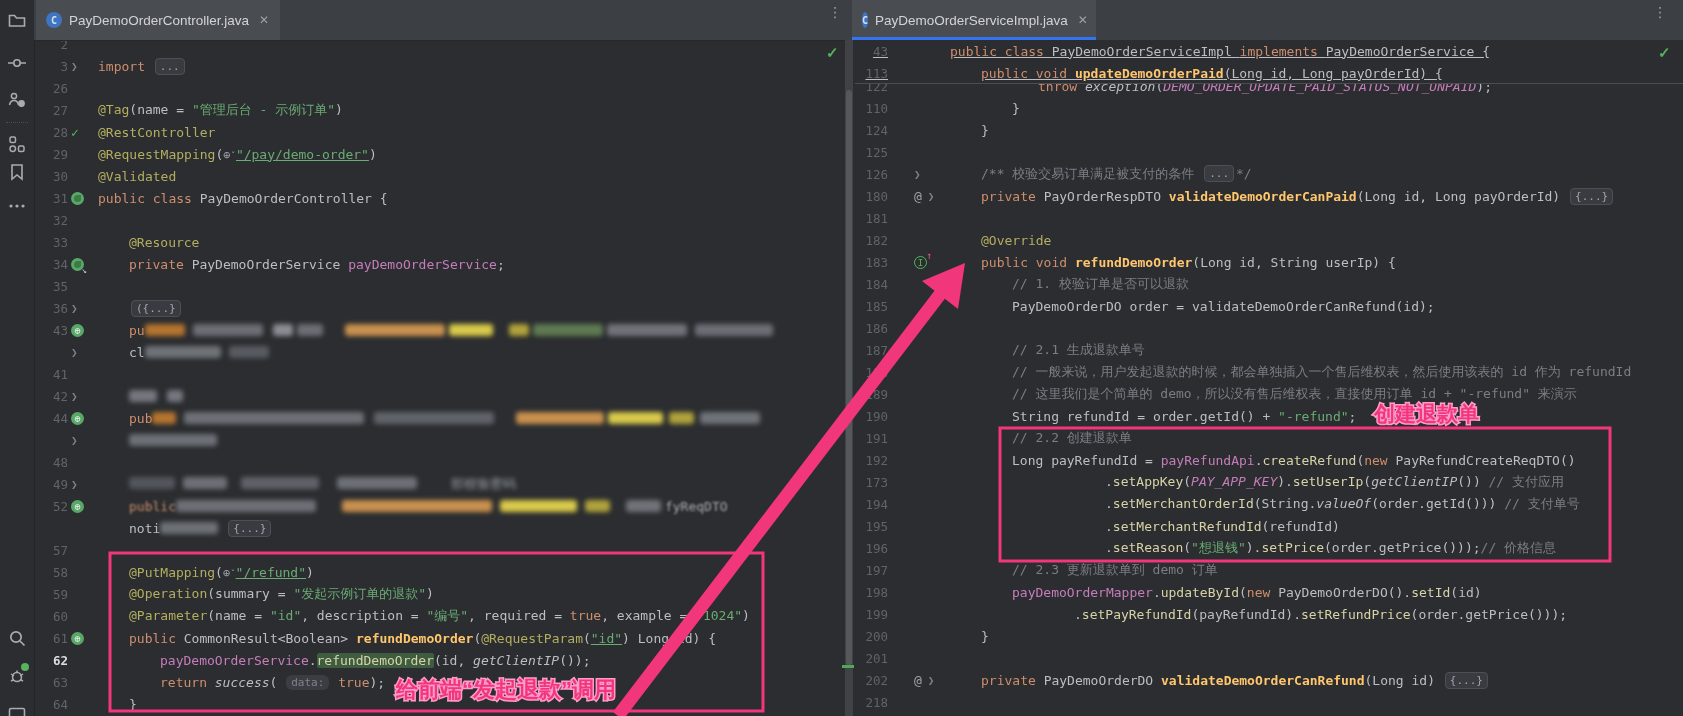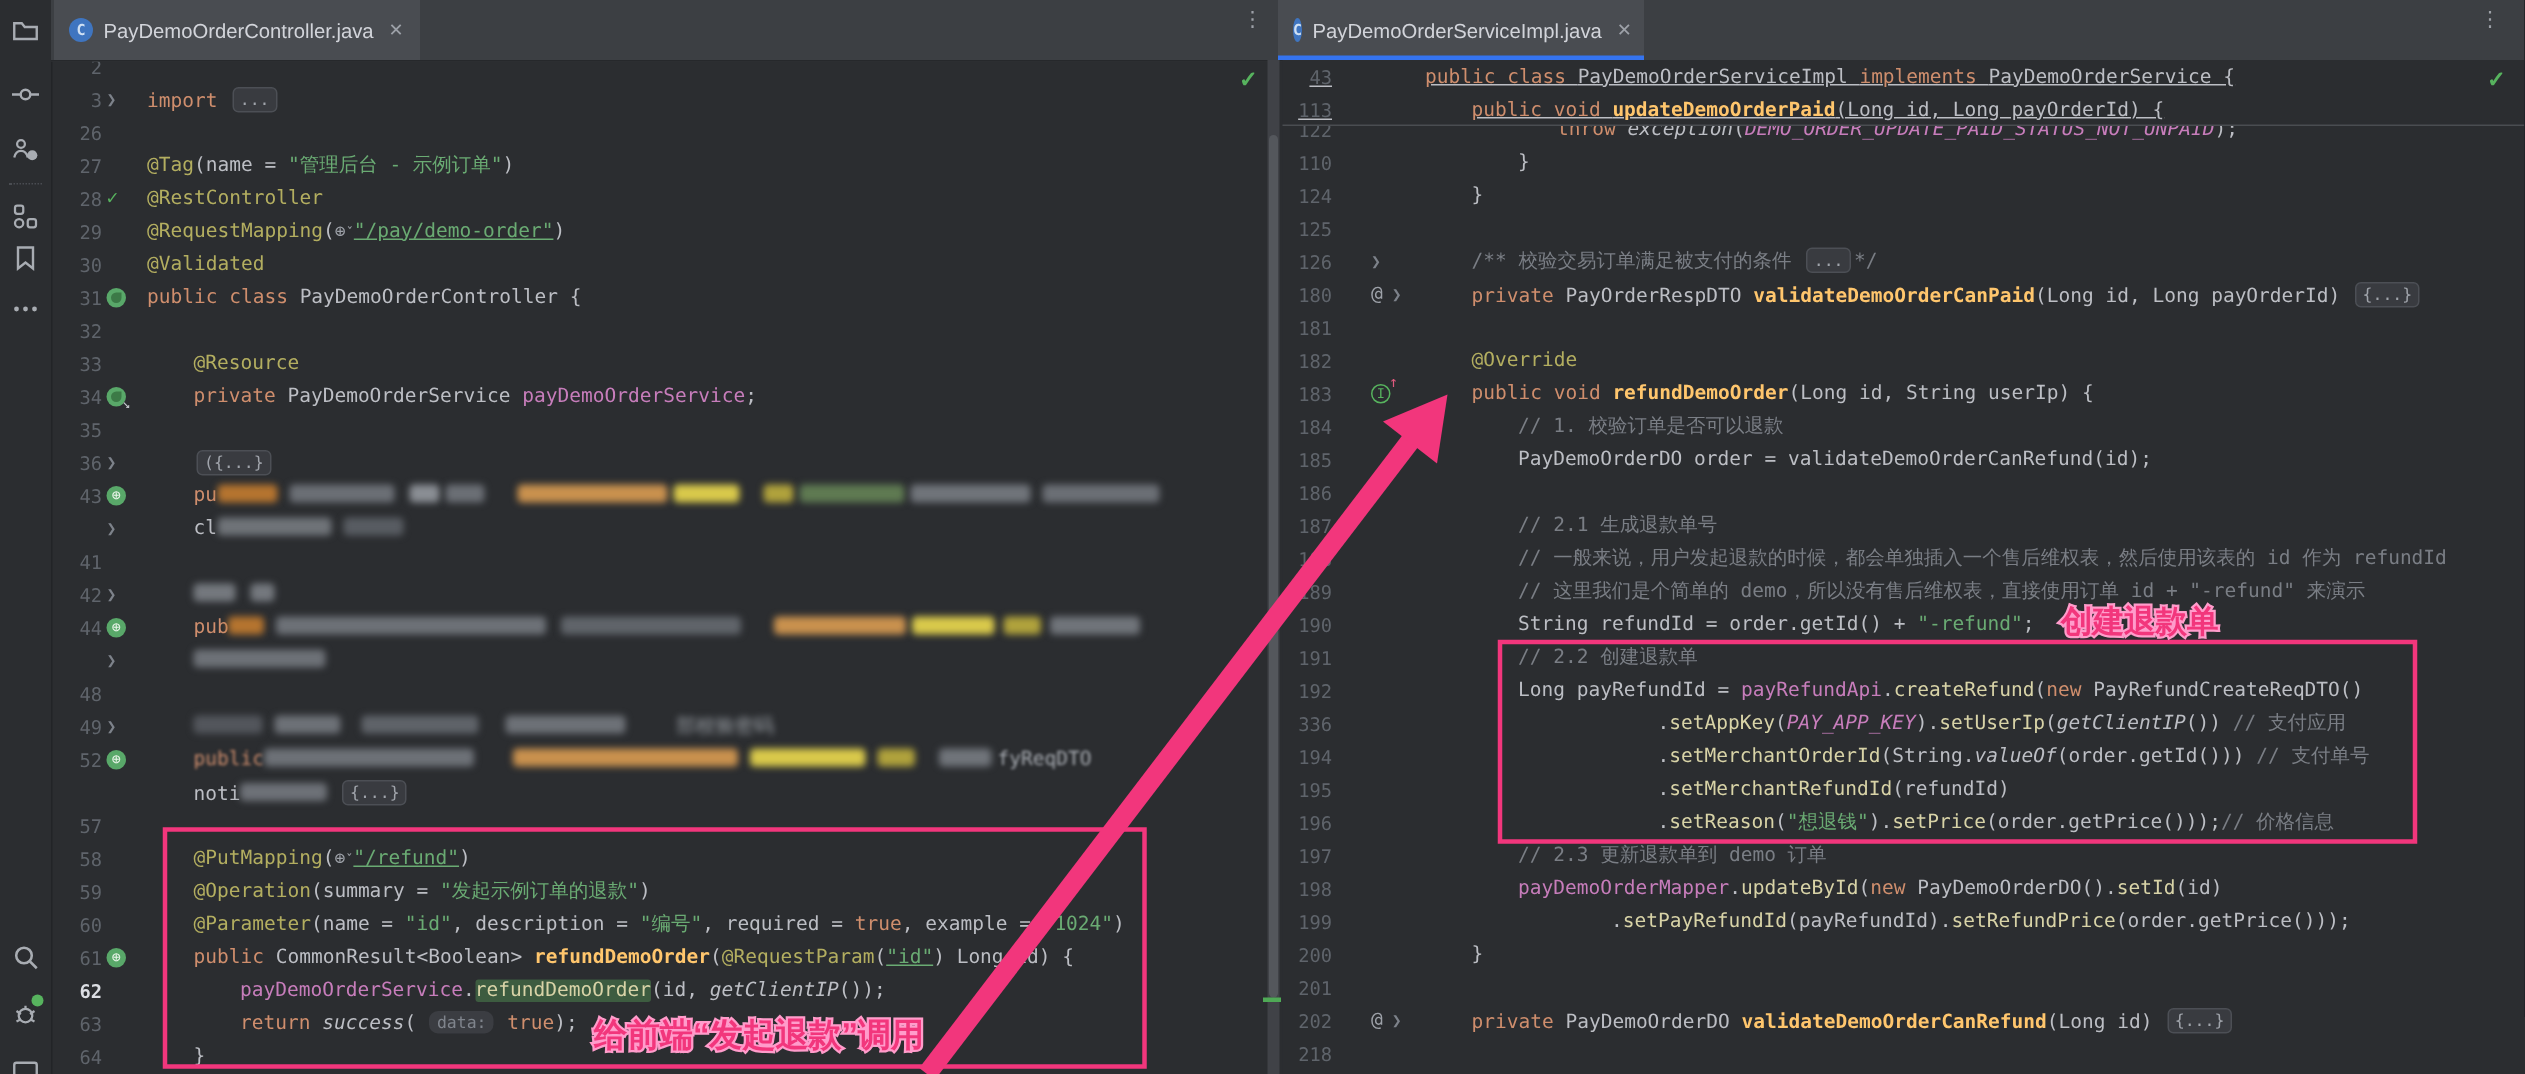--- a/index.html
+++ b/index.html
@@ -455,21 +455,21 @@
           <span class="ln">191</span>
           <span class="gx"></span>
           <span class="code" style="padding-left:62px"><span class="t-c">// 2.2 创建退款单</span></span>
         </div>
         <div class="row">
           <span class="ln">192</span>
           <span class="gx"></span>
           <span class="code" style="padding-left:62px"><span class="t-w">Long payRefundId = </span><span class="t-f">payRefundApi</span><span class="t-w">.</span><span class="t-m">createRefund</span><span class="t-w">(</span><span class="t-k">new </span><span class="t-w">PayRefundCreateReqDTO()</span></span>
         </div>
         <div class="row">
-          <span class="ln">336</span>
+          <span class="ln">173</span>
           <span class="gx"></span>
           <span class="code" style="padding-left:155px"><span class="t-w">.</span><span class="t-m">setAppKey</span><span class="t-w">(</span><span class="t-ct">PAY_APP_KEY</span><span class="t-w">).</span><span class="t-m">setUserIp</span><span class="t-w">(</span><span class="t-i">getClientIP</span><span class="t-w">()) </span><span class="t-c">// 支付应用</span></span>
         </div>
         <div class="row">
           <span class="ln">194</span>
           <span class="gx"></span>
           <span class="code" style="padding-left:155px"><span class="t-w">.</span><span class="t-m">setMerchantOrderId</span><span class="t-w">(String.</span><span class="t-i">valueOf</span><span class="t-w">(order.getId())) </span><span class="t-c">// 支付单号</span></span>
         </div>
         <div class="row">
           <span class="ln">195</span>

